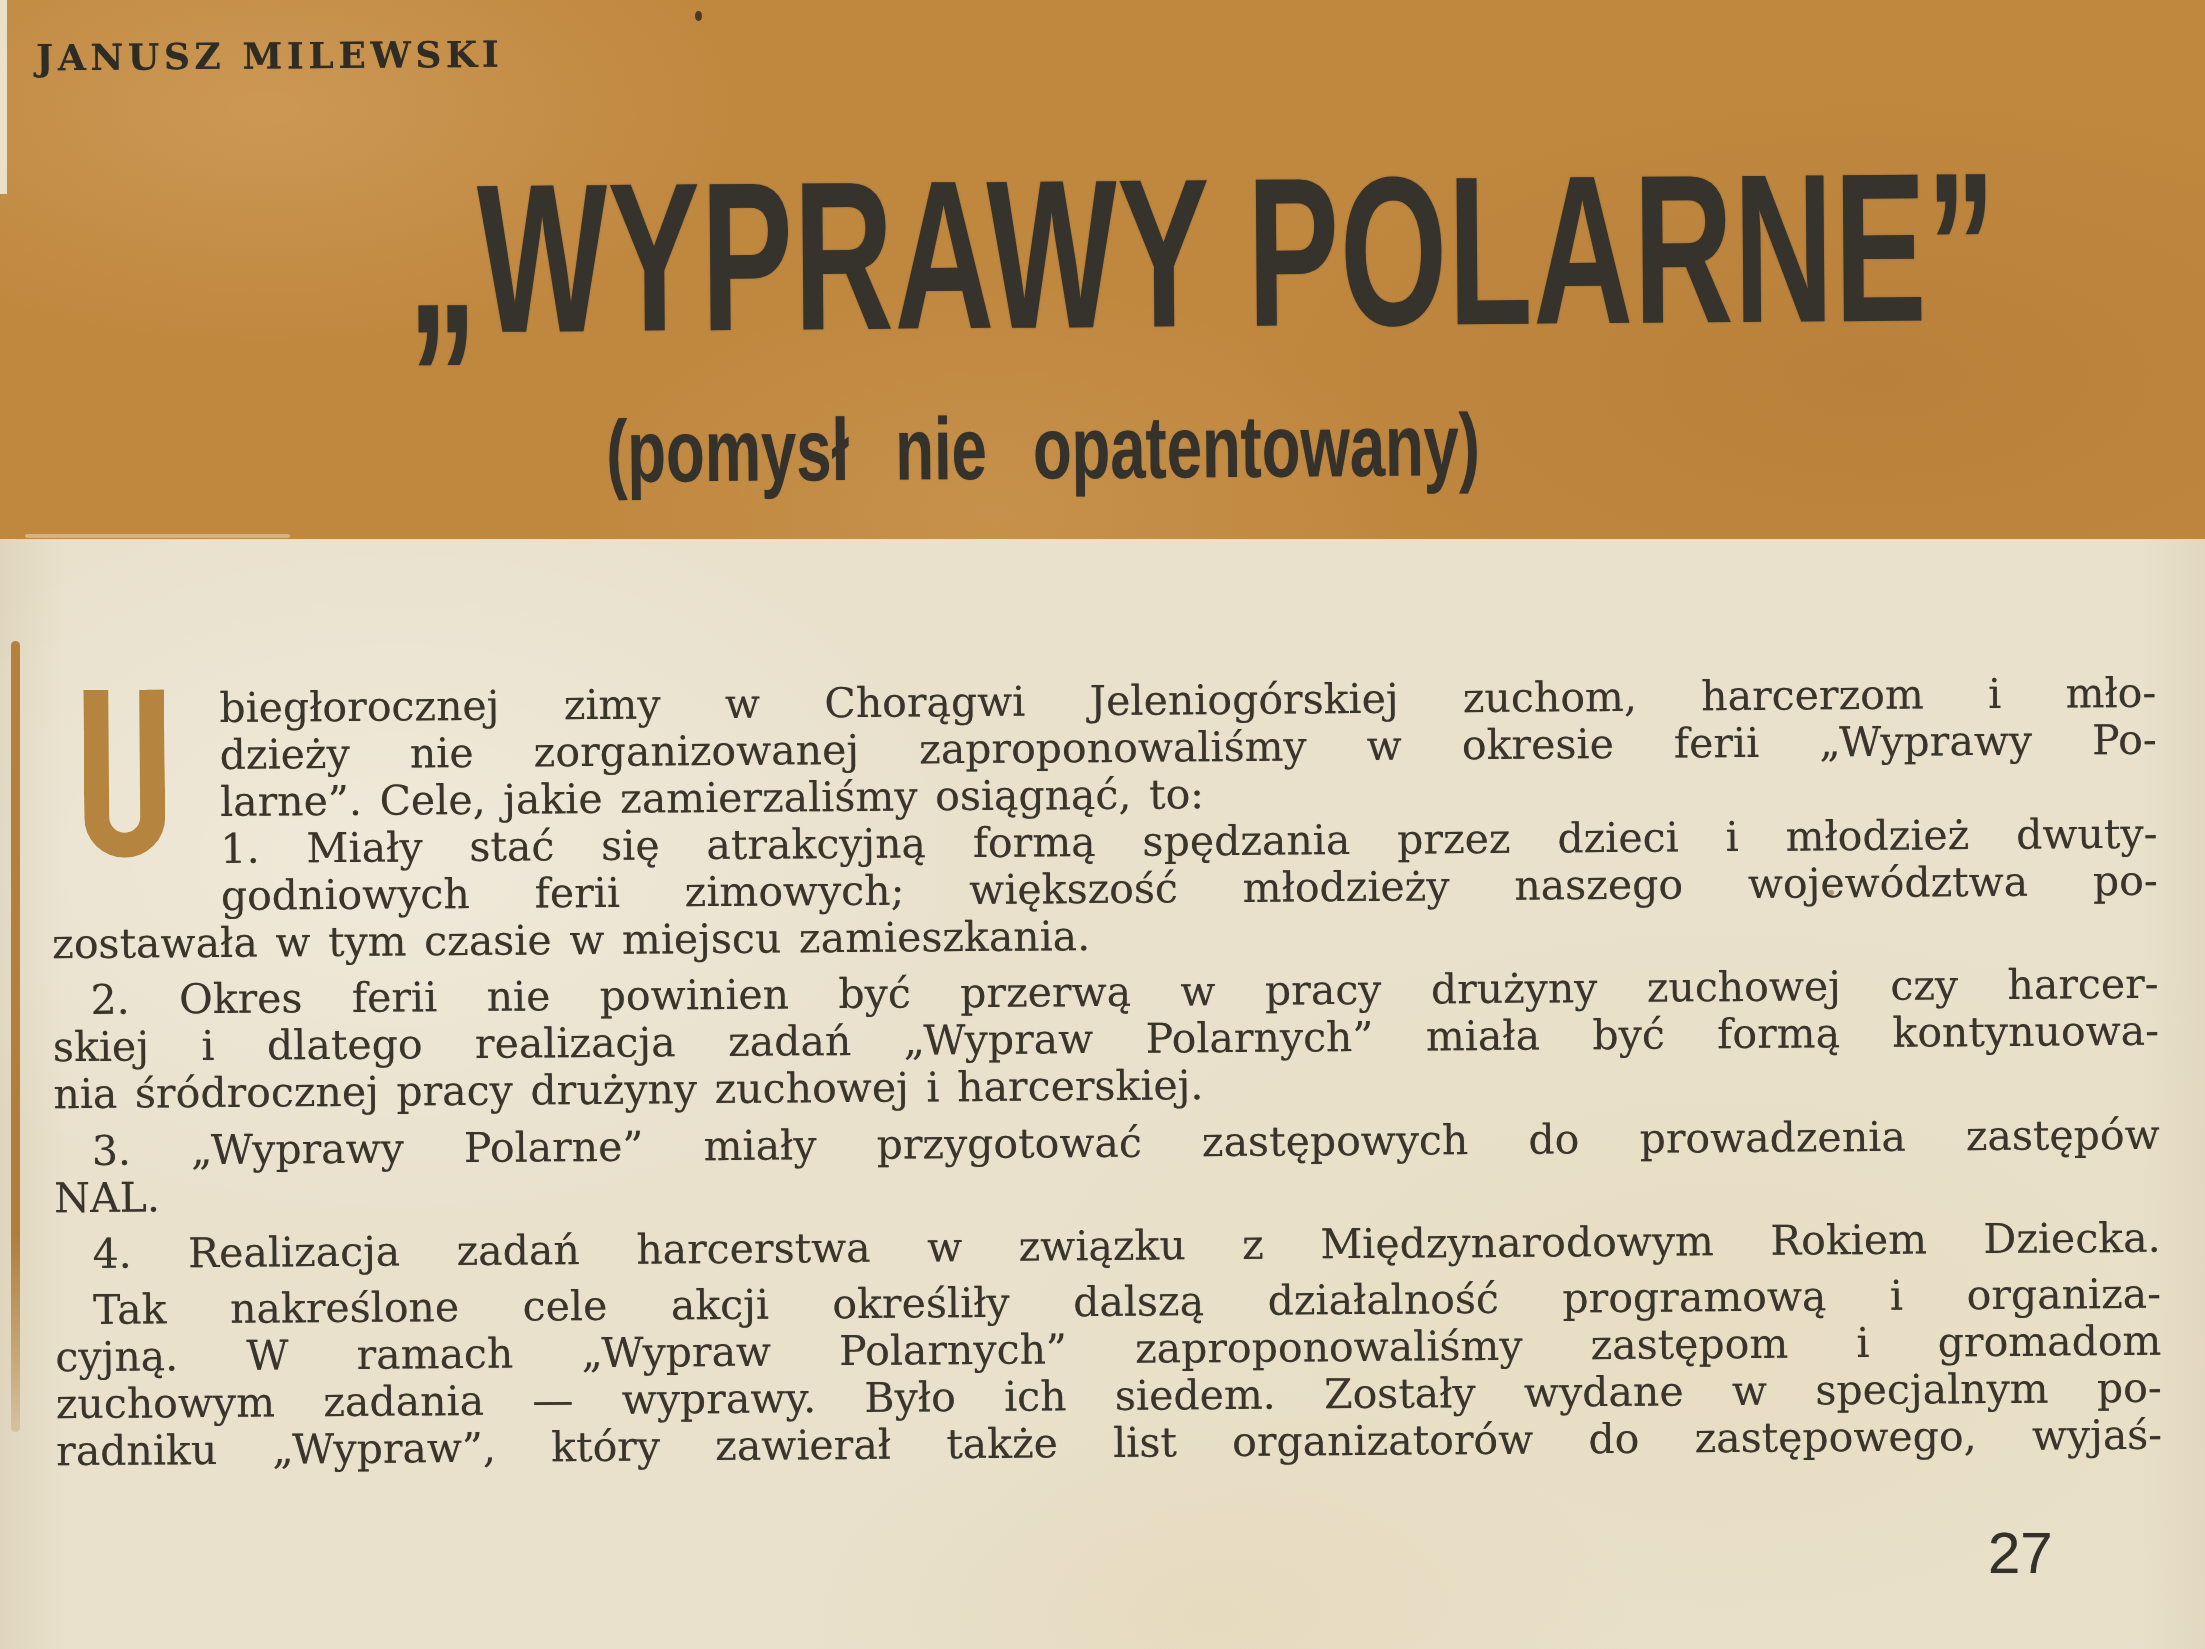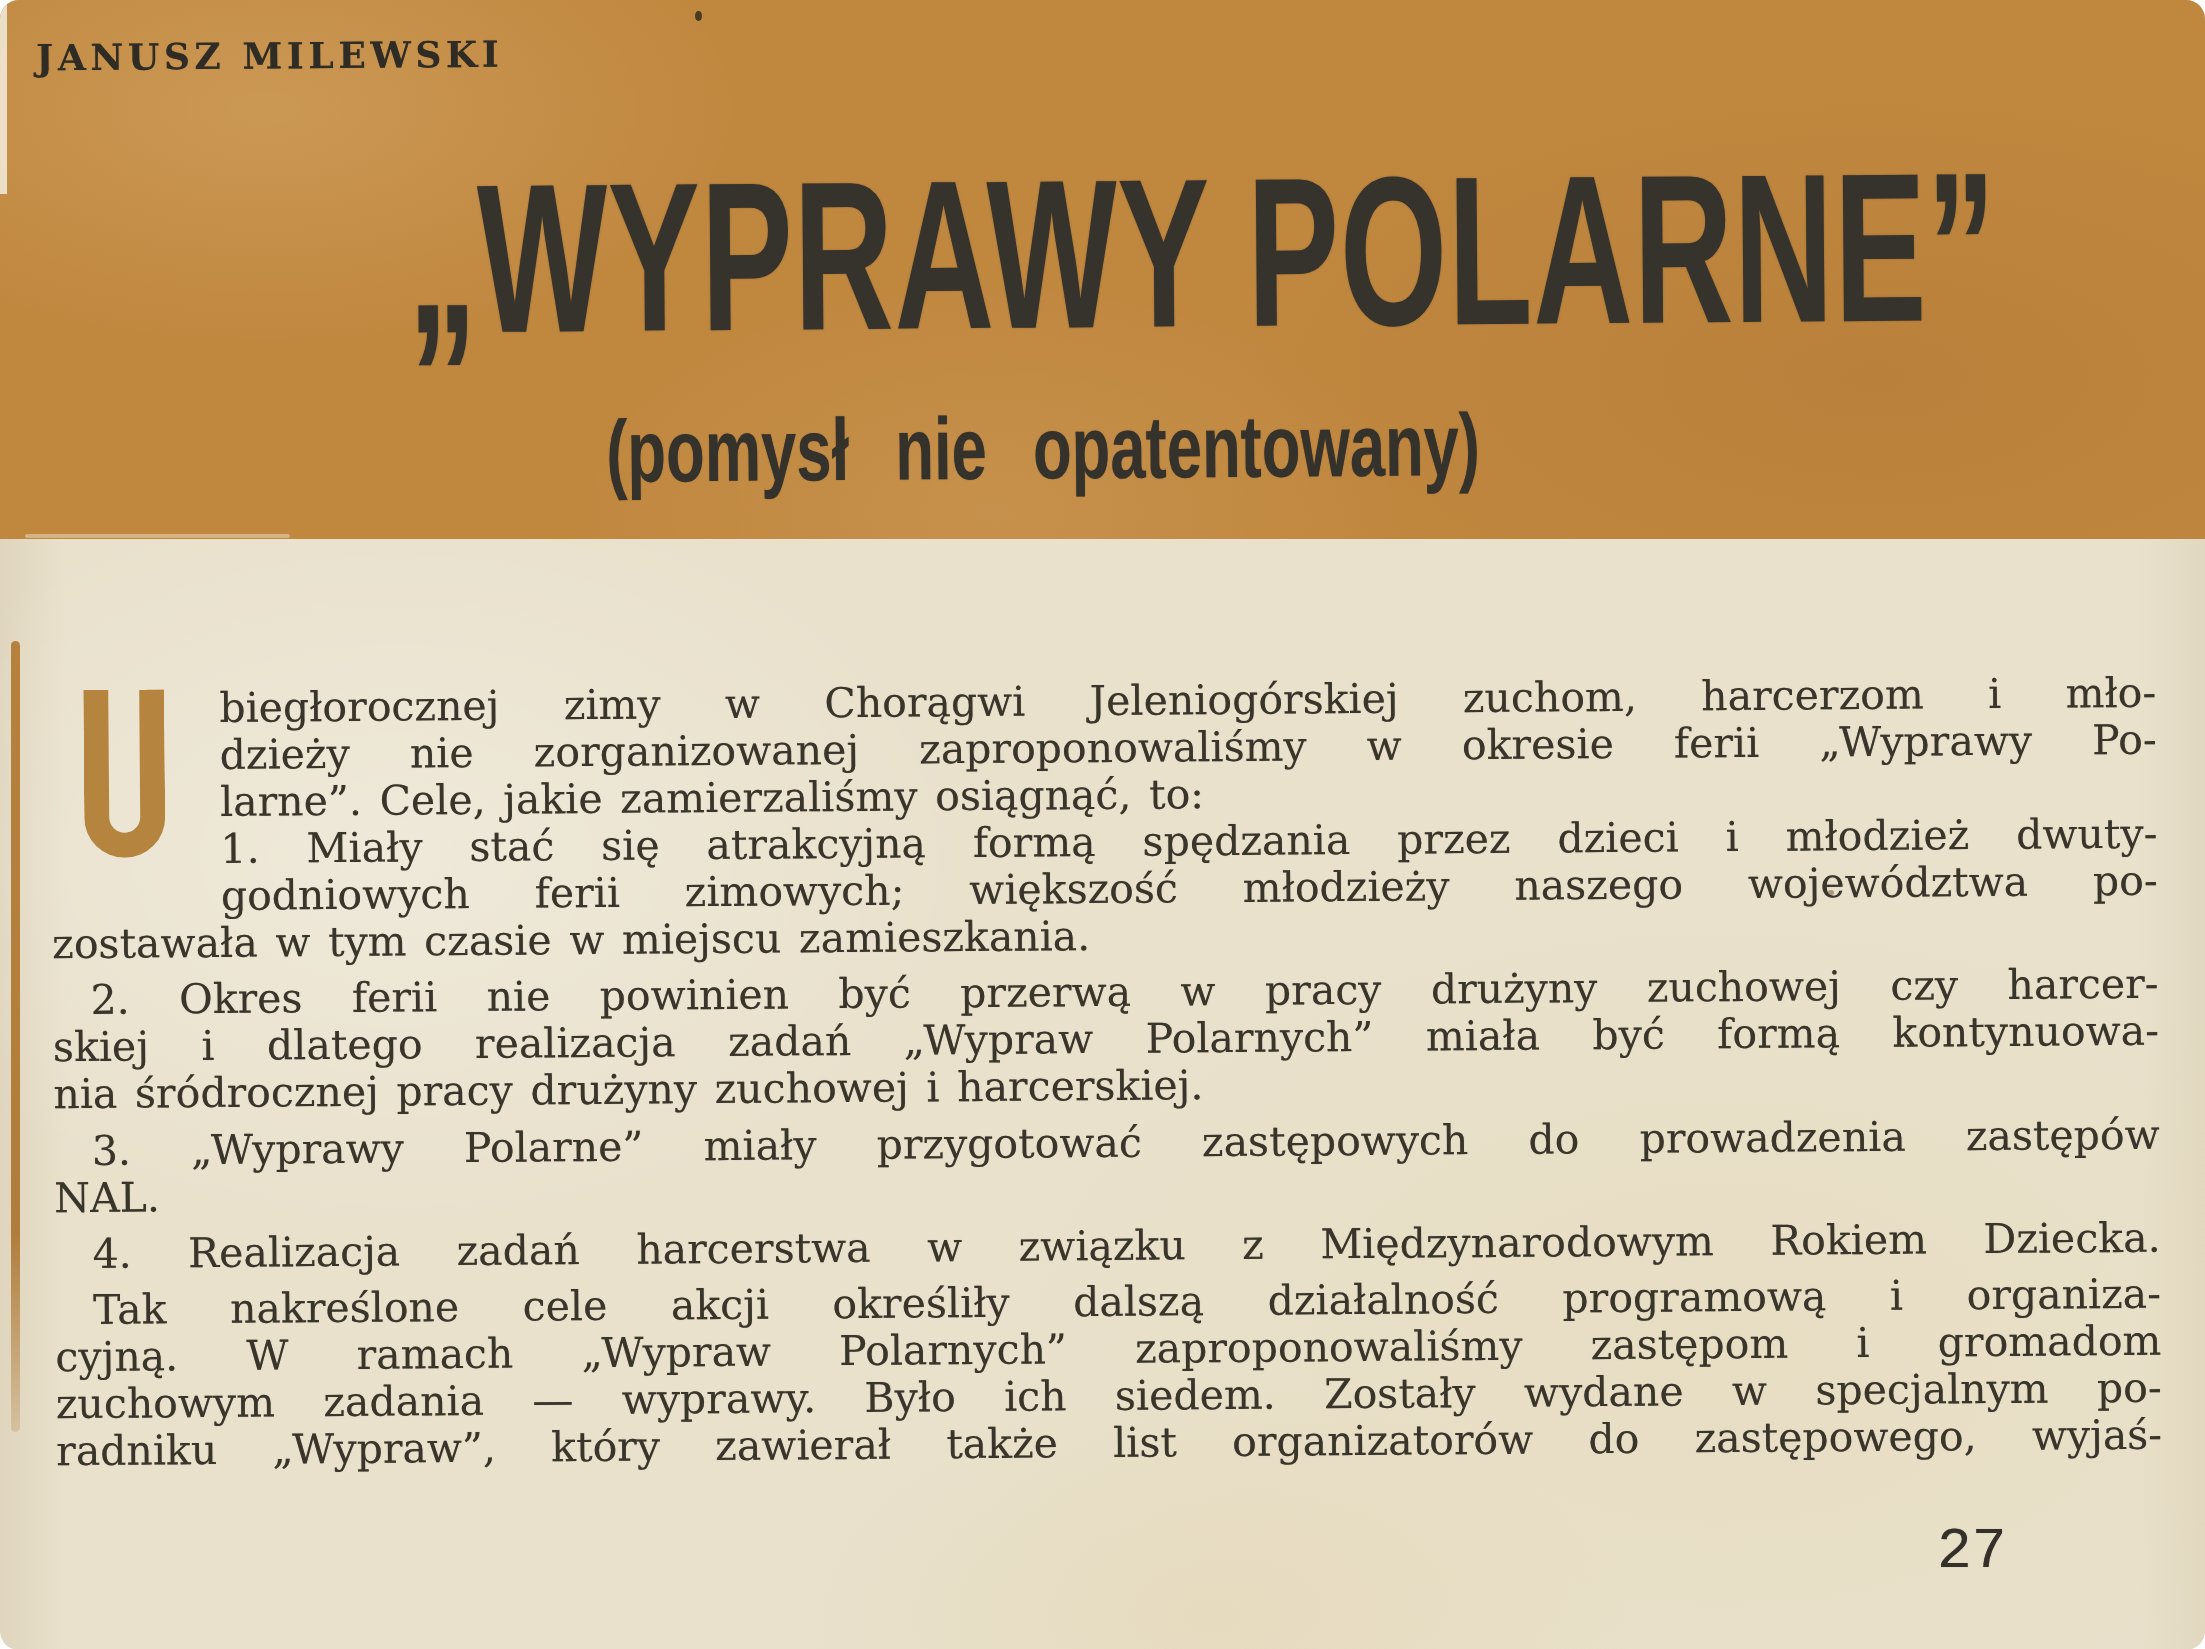--- a/index.html
+++ b/index.html
@@ -8,21 +8,20 @@
     width: 2205px;
     height: 1650px;
     overflow: hidden;
     background-color: #e9e1cc;
     background-image:
       radial-gradient(ellipse 929px 597px at 18% 52%, rgba(255,255,255,0.28), transparent 62%),
       radial-gradient(ellipse 1194px 730px at 78% 82%, rgba(230,216,182,0.40), transparent 65%),
       radial-gradient(ellipse 597px 332px at 55% 98%, rgba(226,212,176,0.45), transparent 70%),
       linear-gradient(90deg, rgba(198,183,152,0.28), transparent 3%, transparent 97%, rgba(198,183,152,0.22));
     font-family: "DejaVu Serif", serif;
-    border-radius: 19px;
   }
 
   
   .band {
     position: absolute;
     left: 0; top: 0;
     width: 100%;
     height: 539px;
     background-color: #c0873f;
     background-image:
@@ -159,22 +158,22 @@
     width: 6.6px; height: 10.6px; border-radius: 50%;
     background: #4a3a22;
   }
   .speck-b {
     position: absolute; left: 1828px; top: 890px;
     width: 6px; height: 5.3px; border-radius: 50%;
     background: rgba(120,90,50,0.55);
   }
   .pagenum {
     position: absolute;
-    left: 1937px; top: 1519px;
-    font-family: Liberation Mono, monospace;
+    left: 1988px; top: 1519px;
+    font-family: Liberation Sans, sans-serif;
     font-size: 58px;
     color: #33312a;
     text-shadow: 0 0 0.7px rgba(51,49,42,0.5);
   }
 
   .sr {
     position: absolute;
     width: 0.7px; height: 0.7px;
     overflow: hidden;
     clip: rect(0 0 0 0);

